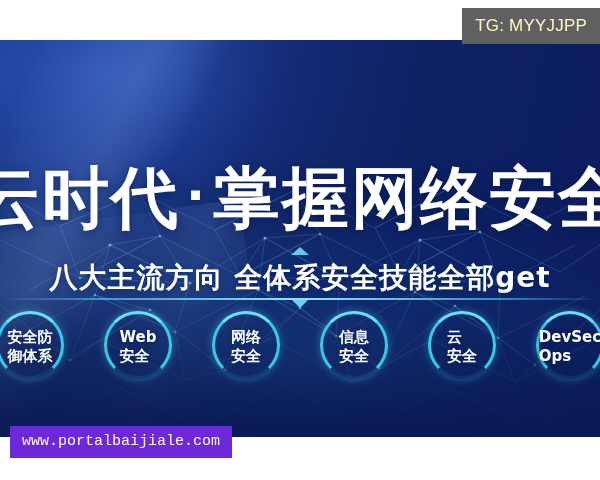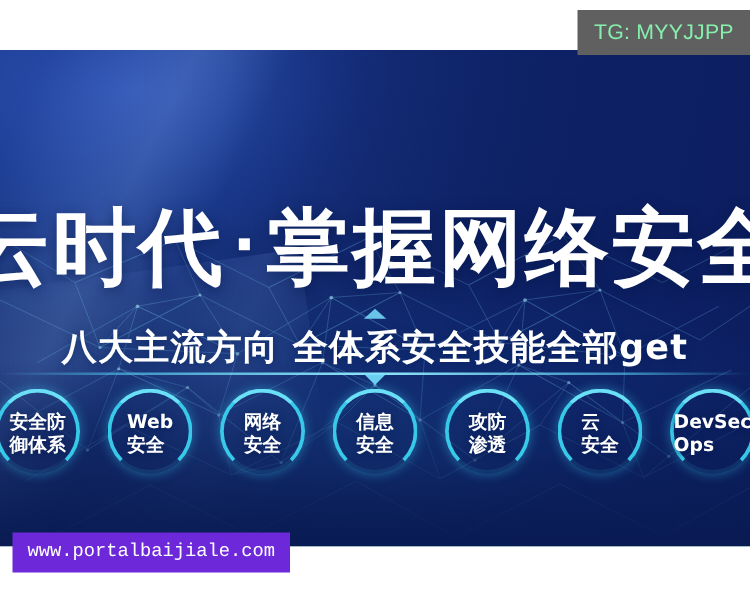--- a/index.html
+++ b/index.html
@@ -236,21 +236,21 @@
     font-family: "DejaVu Sans", "Liberation Sans", sans-serif;
   }
   .pill .txt .l2 { display: block; }
 
   
   .tg-badge {
     position: absolute;
     right: 0;
     top: 8px;
     background: #606060;
-    color: #86efac;
+    color: #fef9c3;
     font-size: 17px;
     line-height: 17px;
     padding: 9px 13px 10px 13px;
     letter-spacing: 0.2px;
     white-space: nowrap;
     font-family: "Liberation Sans", sans-serif;
   }
   .site-badge {
     position: absolute;
     left: 10px;
@@ -363,24 +363,20 @@
         <span class="ring"></span>
         <span class="txt"><span>网络</span><span class="l2">安全</span></span>
       </div>
 
       <div class="pill">
         <span class="ring"></span>
         <span class="txt"><span>信息</span><span class="l2">安全</span></span>
       </div>
 
 
-      <div class="pill">
-        <span class="ring"></span>
-        <span class="txt"><span>攻防</span><span class="l2">渗透</span></span>
-      </div>
 
       <div class="pill">
         <span class="ring"></span>
         <span class="txt"><span>云</span><span class="l2">安全</span></span>
       </div>
 
       <div class="pill">
         <span class="ring"></span>
         <span class="txt"><span>DevSec</span><span class="l2">Ops</span></span>
       </div>

